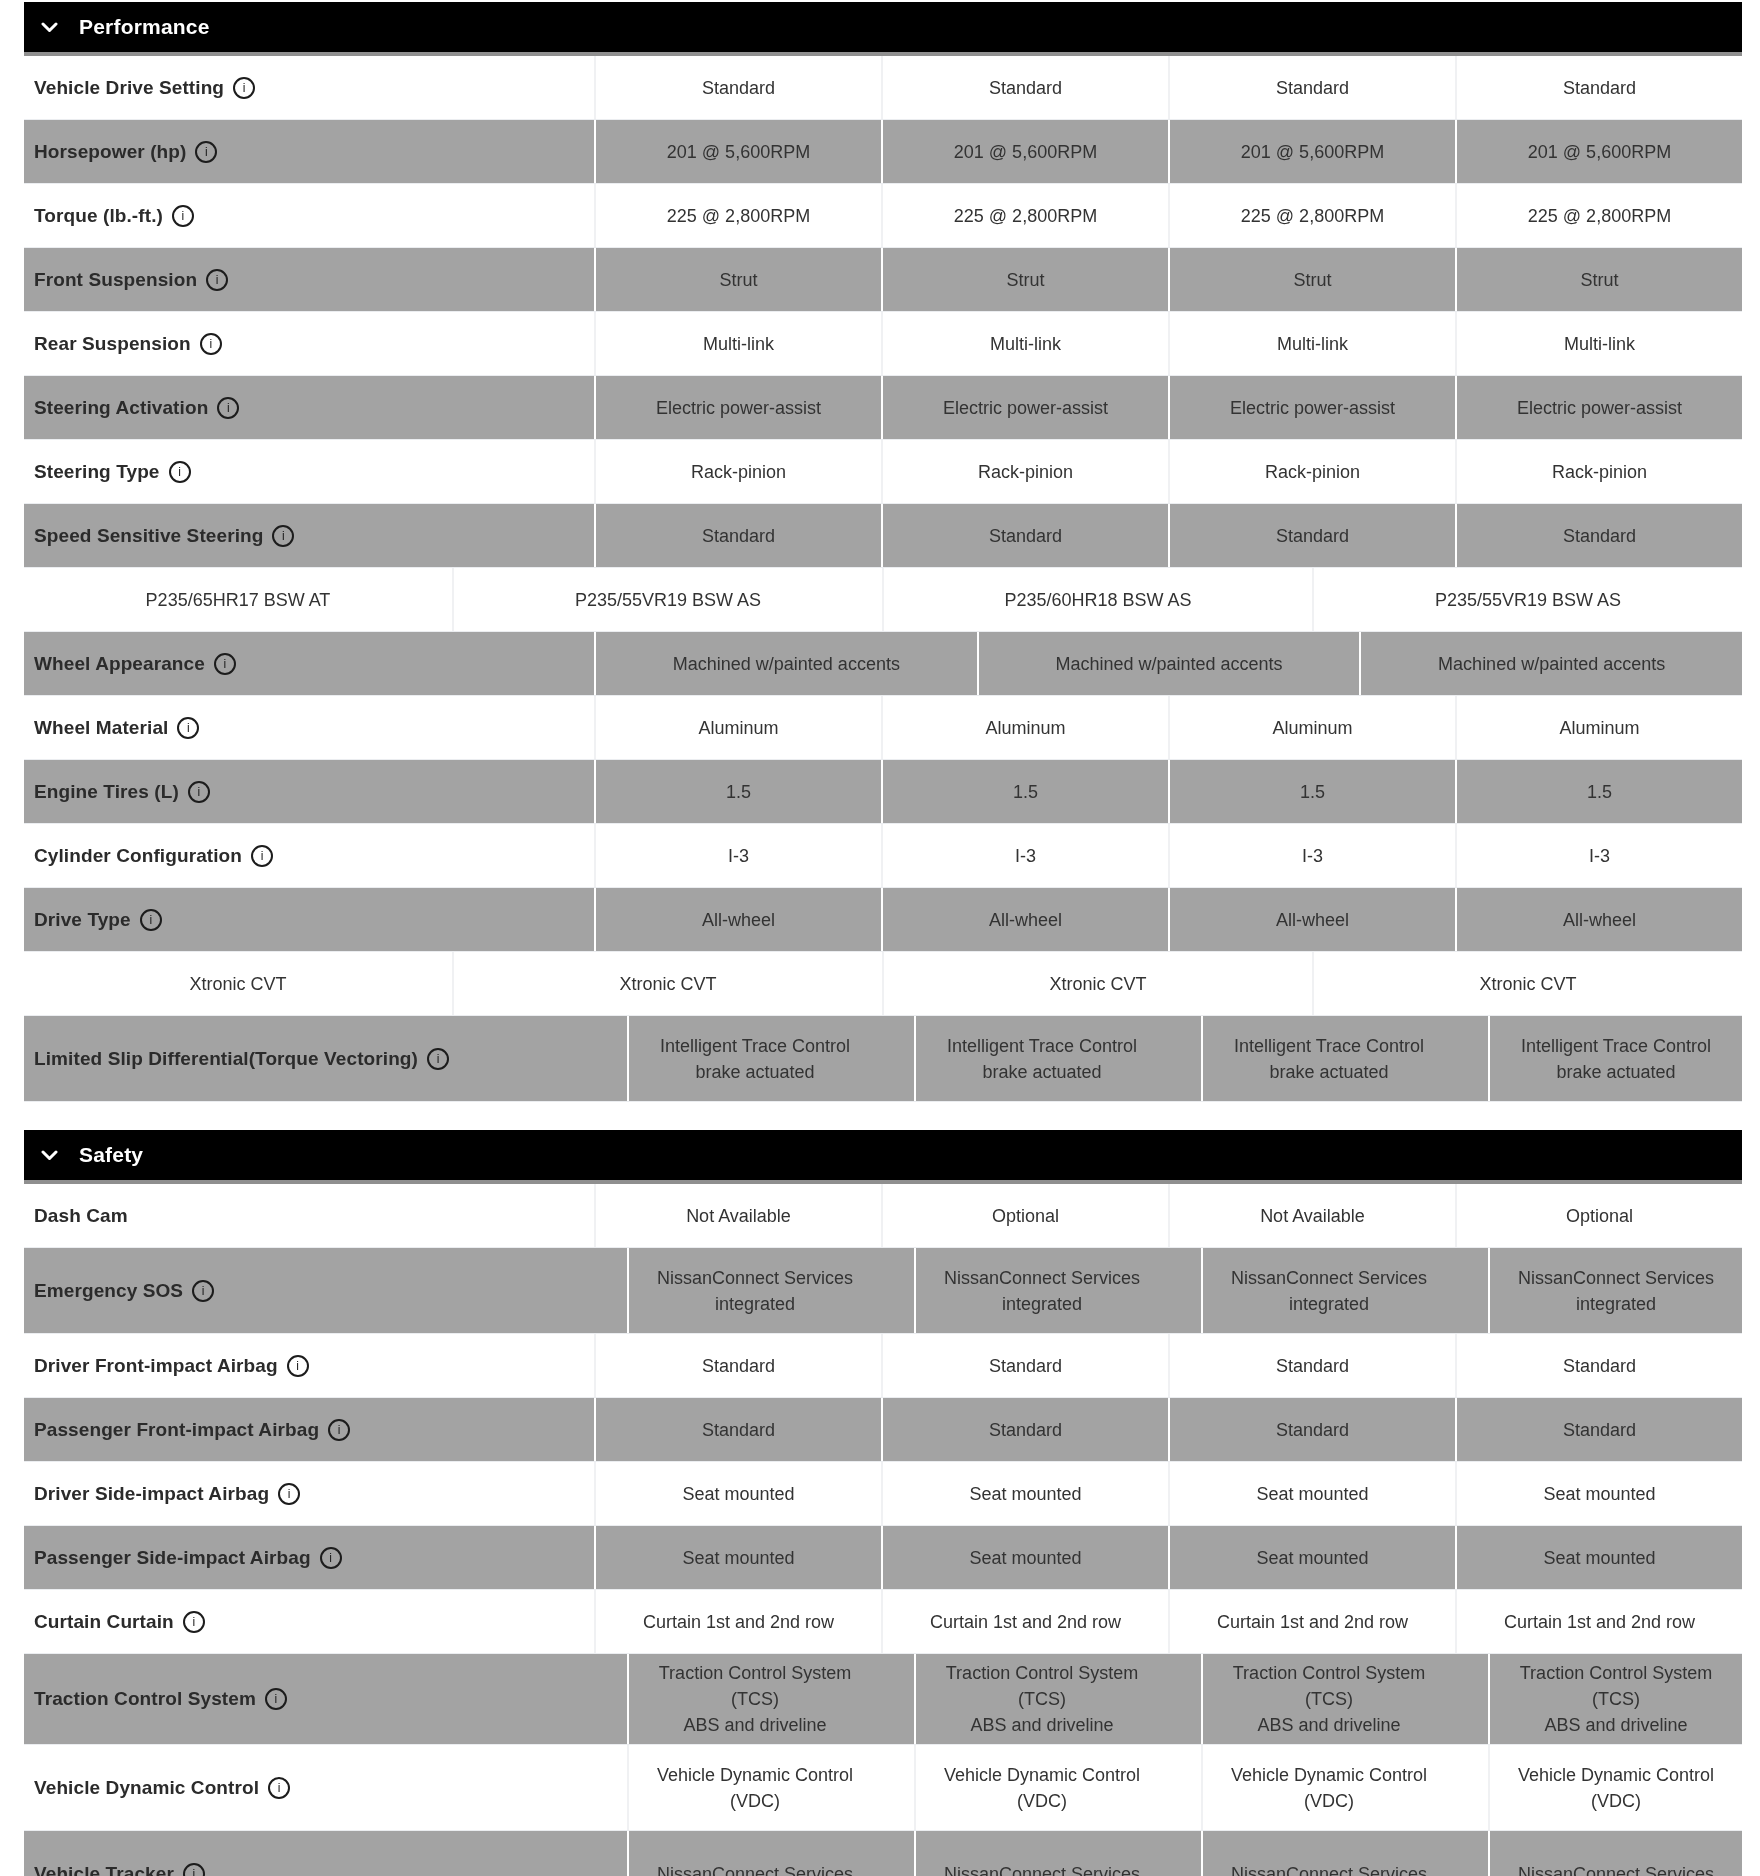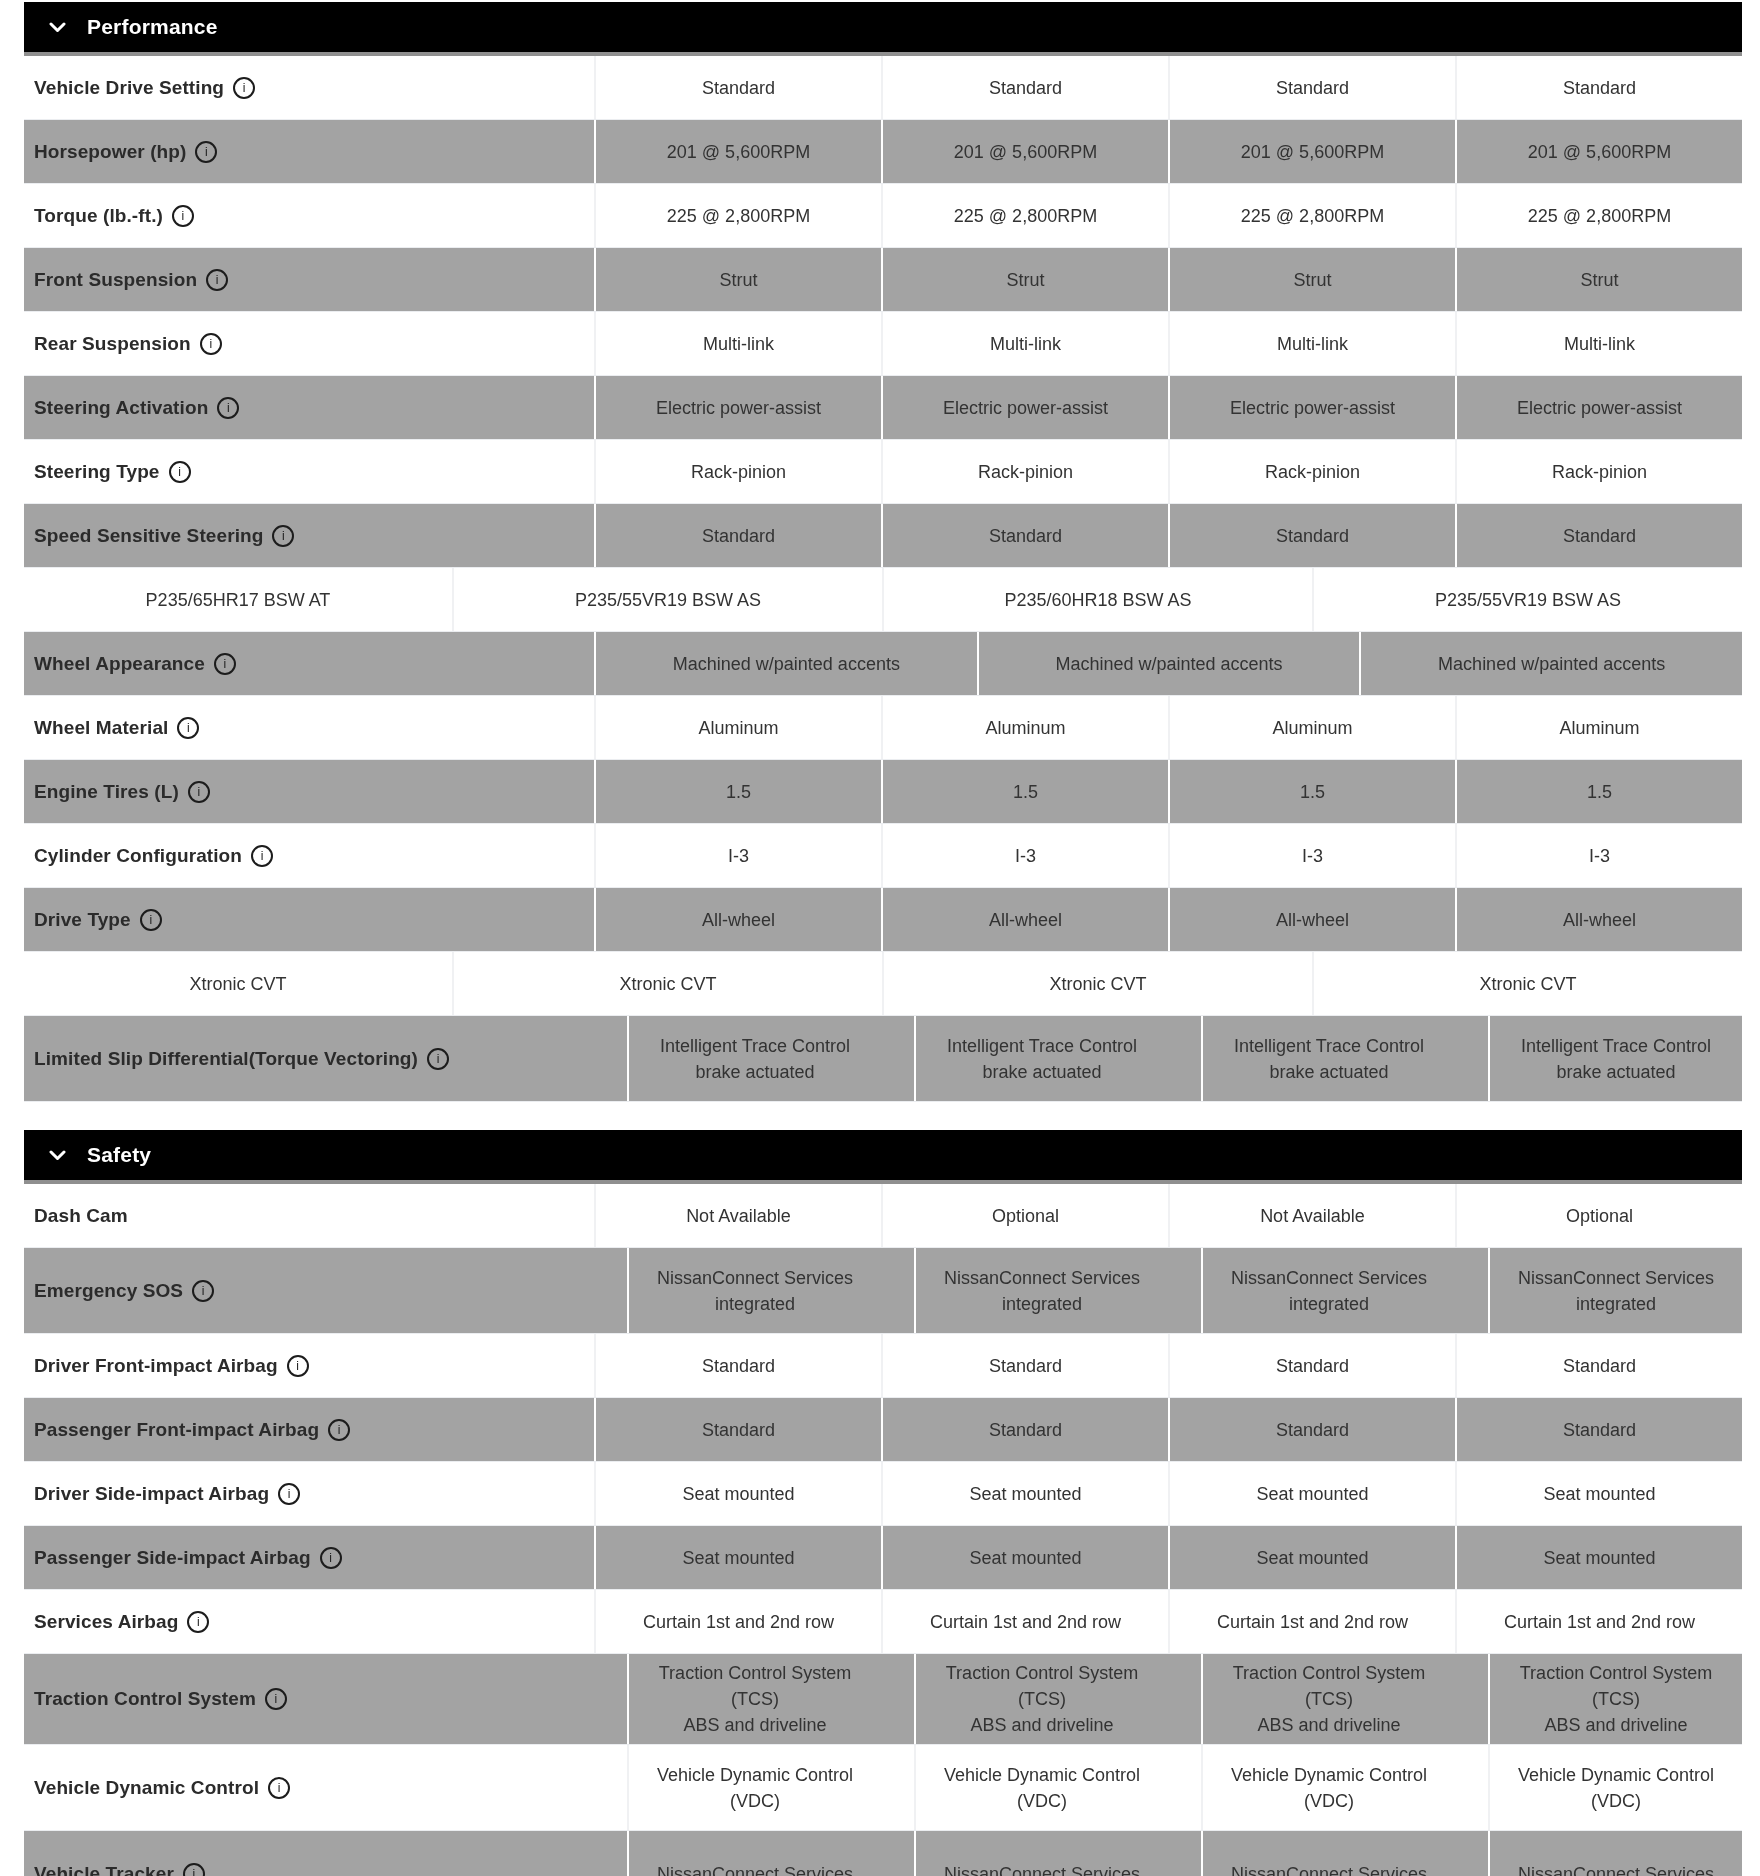--- a/index.html
+++ b/index.html
@@ -11,21 +11,21 @@
   }
   .wrap { padding: 2px 18px 0 24px; }
 
   .section + .section { margin-top: 28px; }
 
   .section-header {
     height: 50px;
     background: #000000;
     display: flex;
     align-items: center;
-    padding-left: 25px;
+    padding-left: 17px;
     border-bottom: 4px solid #8f8f8f;
     cursor: pointer;
   }
   .chev { margin-right: 21px; display: flex; flex: none; }
   .section-title {
     color: #ffffff;
     font-size: 21px;
     font-weight: 700;
     letter-spacing: 0.2px;
   }
@@ -329,21 +329,21 @@
       <span class="label-text">Passenger Side-impact Airbag</span>
       <span class="info-icon">i</span>
     </div>
     <div class="cell value-cell">Seat mounted</div>
     <div class="cell value-cell">Seat mounted</div>
     <div class="cell value-cell">Seat mounted</div>
     <div class="cell value-cell">Seat mounted</div>
   </div>
         <div class="row">
     <div class="cell label-cell">
-      <span class="label-text">Services Airbag</span>
+      <span class="label-text">Curtain Curtain</span>
       <span class="info-icon">i</span>
     </div>
     <div class="cell value-cell">Curtain 1st and 2nd row</div>
     <div class="cell value-cell">Curtain 1st and 2nd row</div>
     <div class="cell value-cell">Curtain 1st and 2nd row</div>
     <div class="cell value-cell">Curtain 1st and 2nd row</div>
   </div>
         <div class="row striped tall">
     <div class="cell label-cell">
       <span class="label-text">Traction Control System</span>

